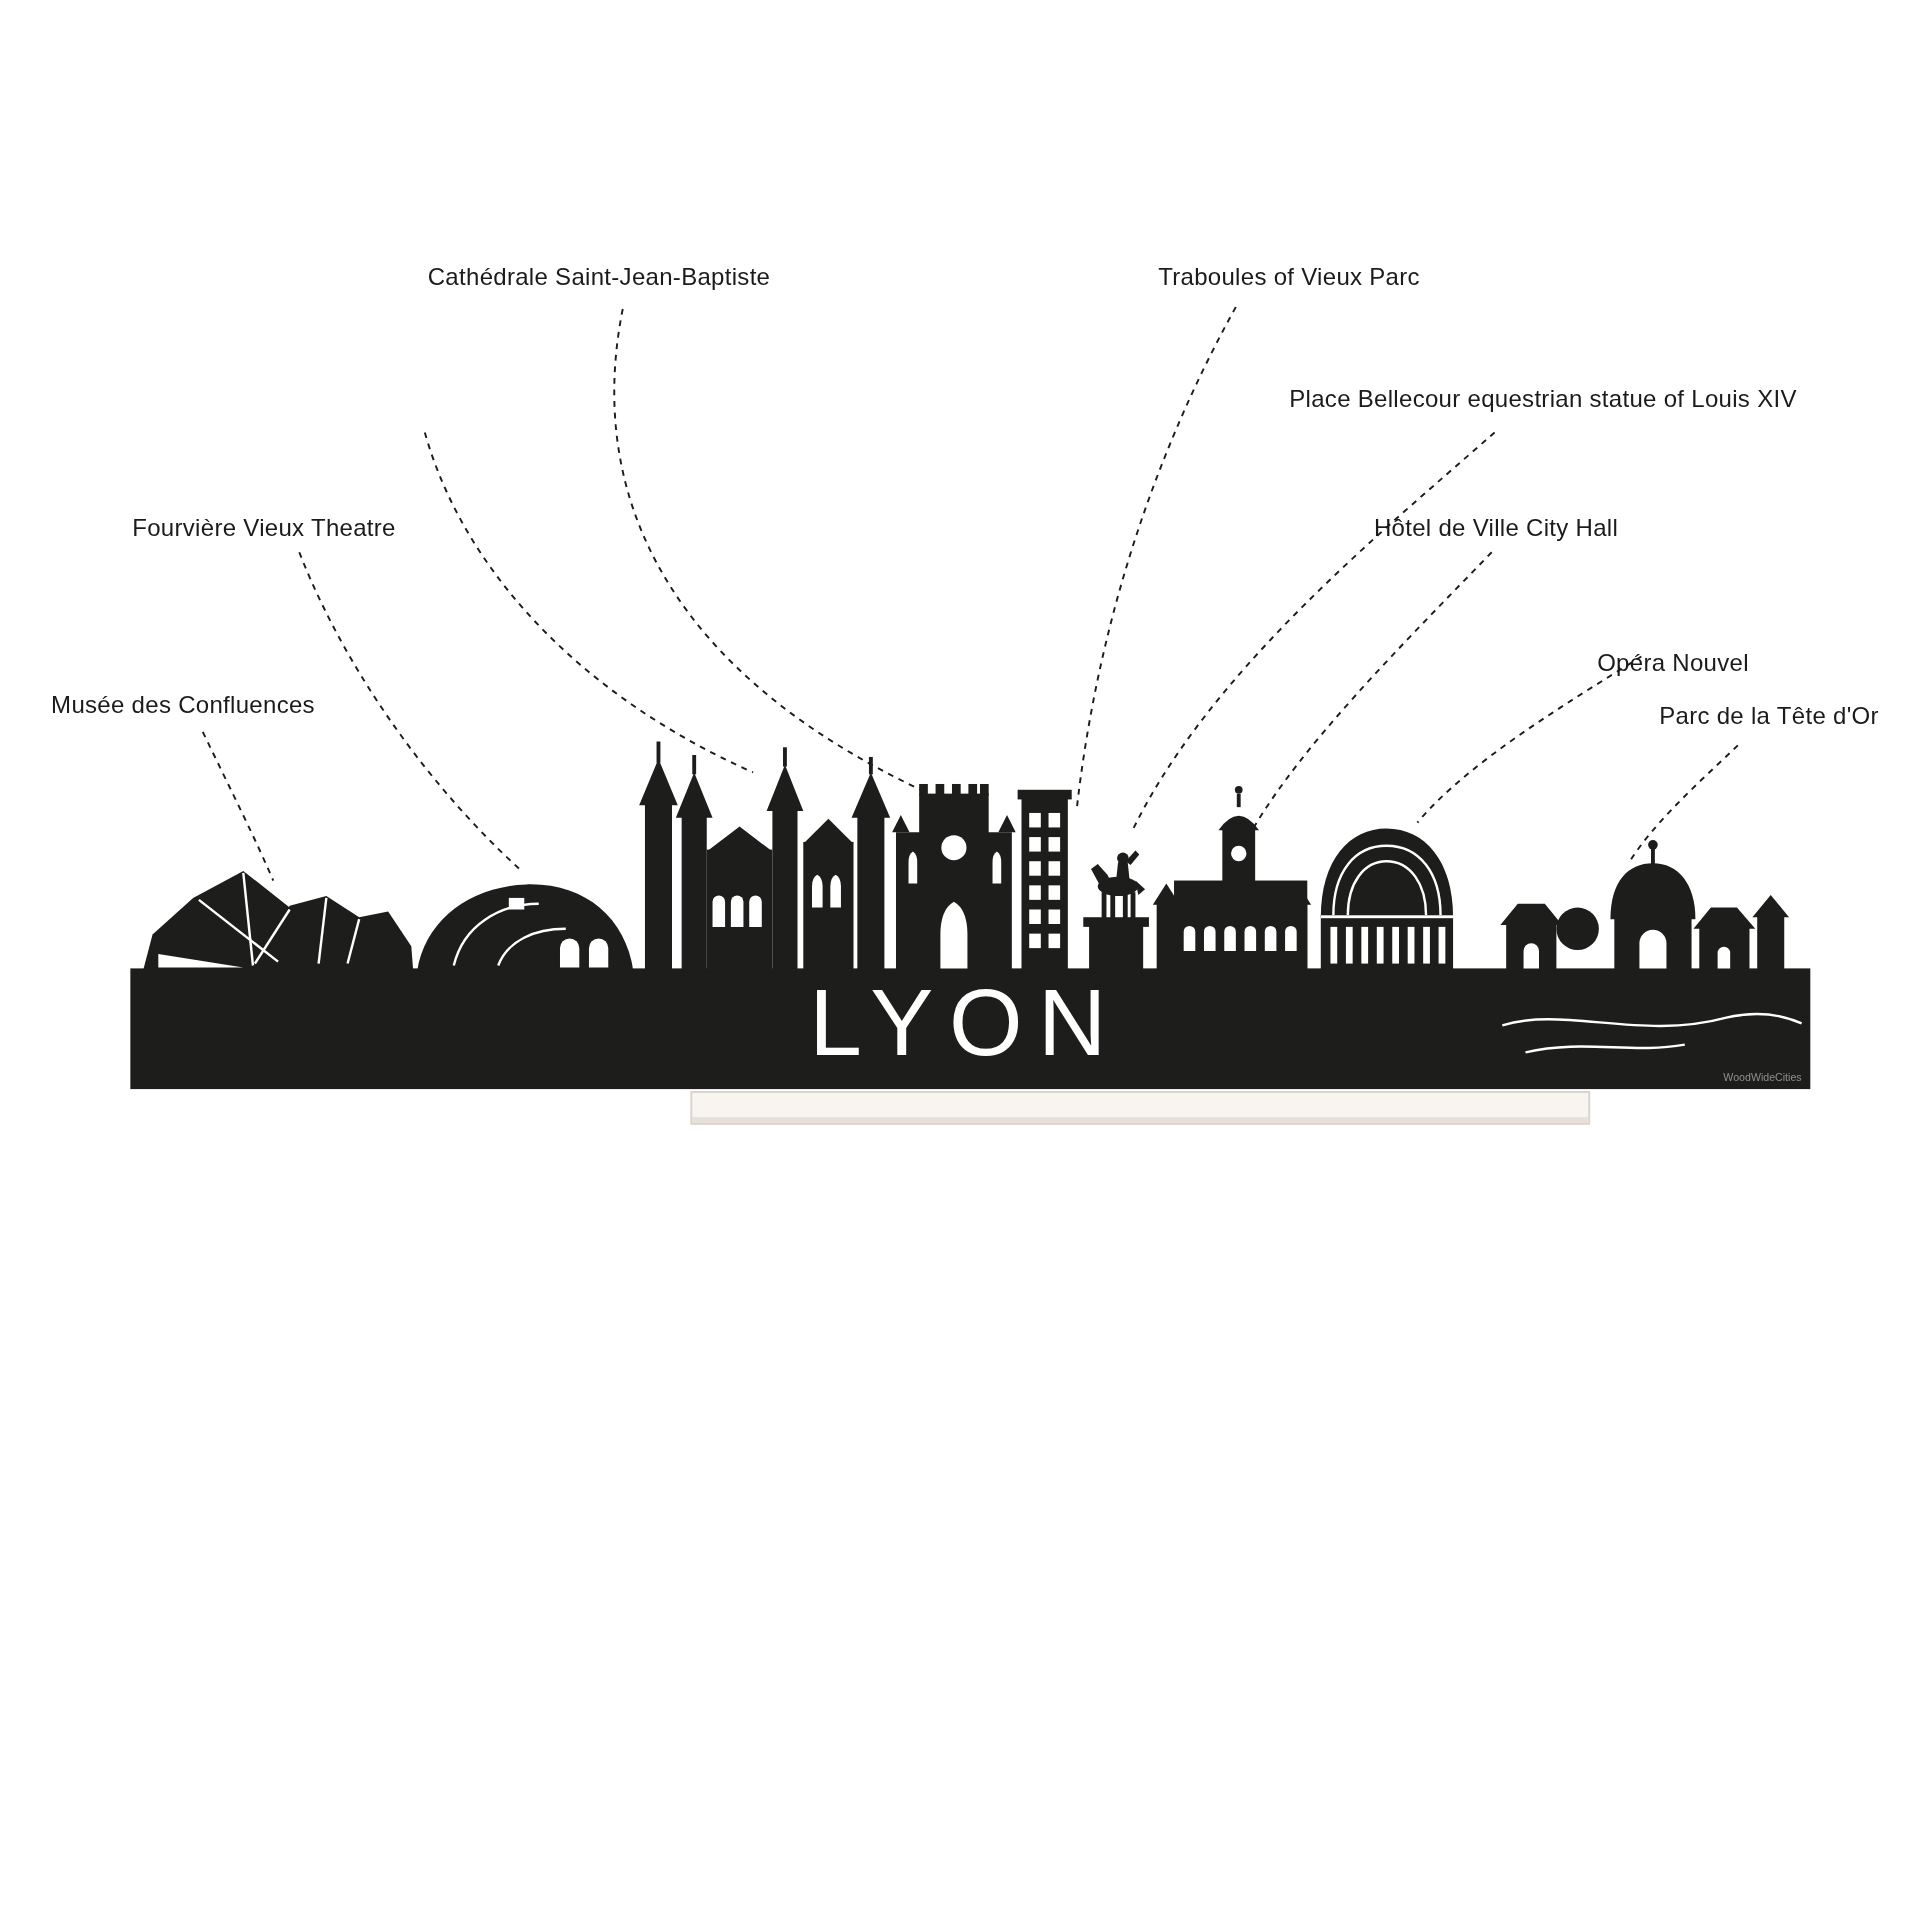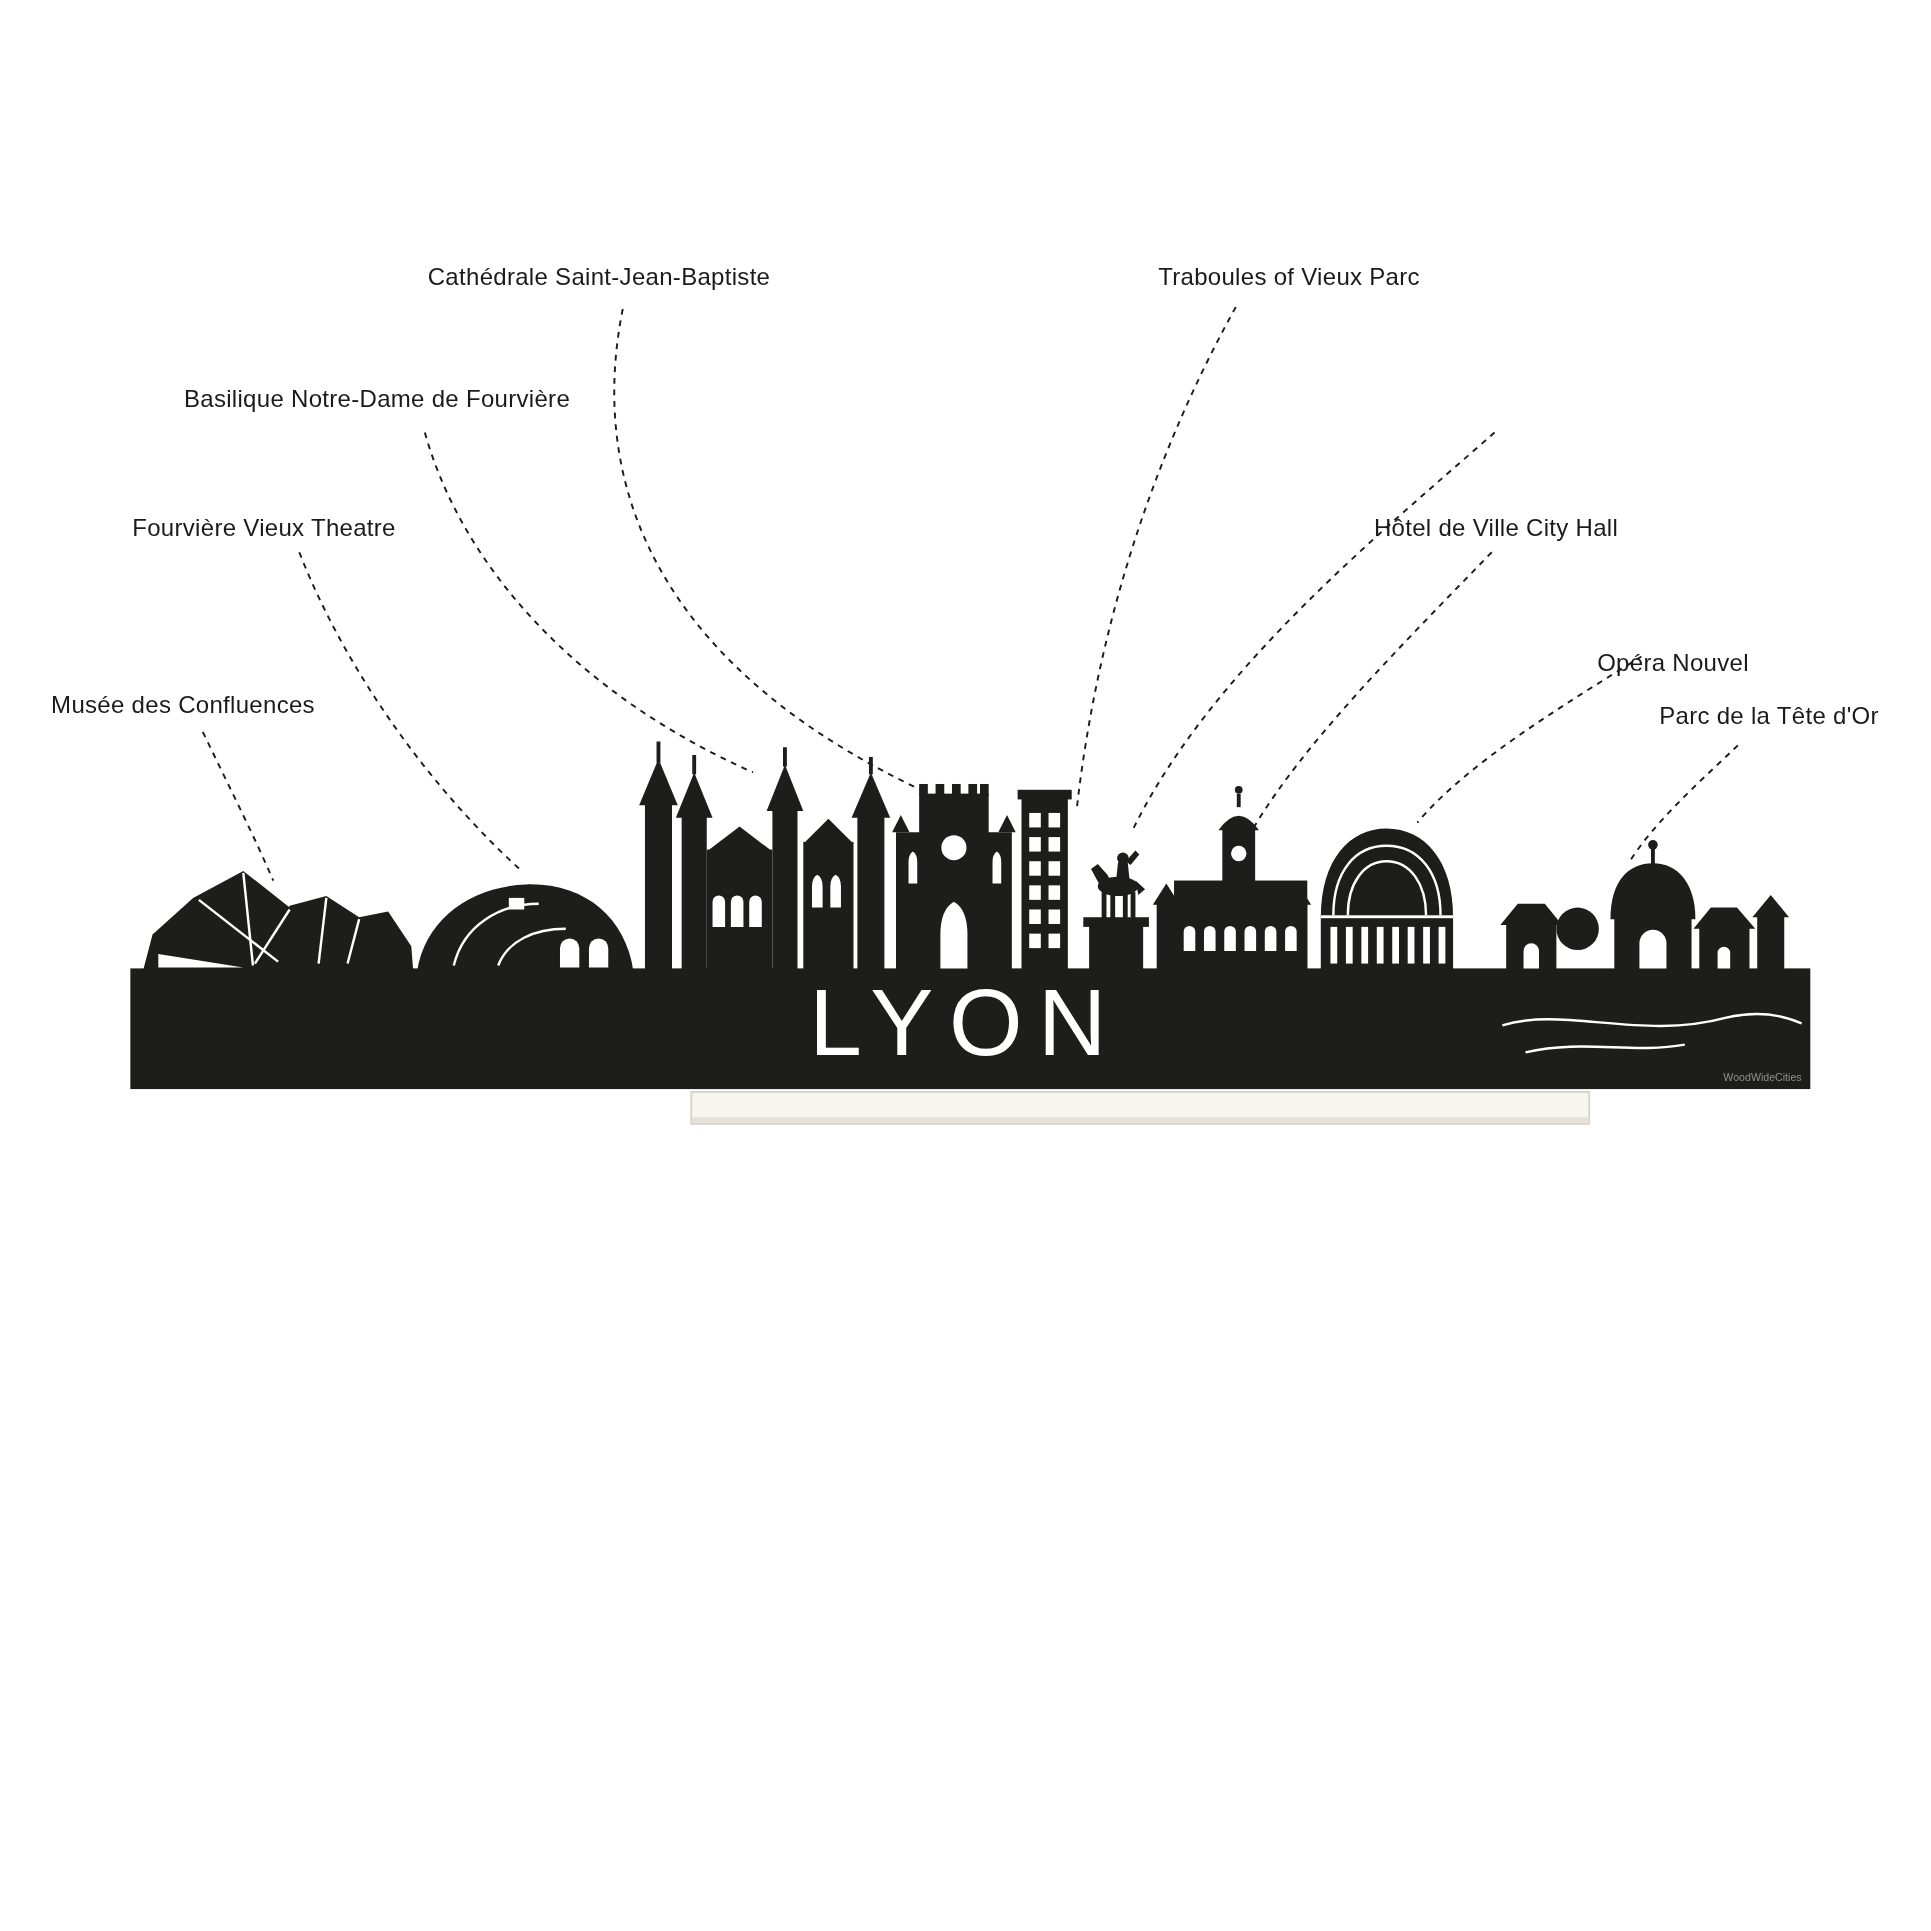--- a/index.html
+++ b/index.html
@@ -23,21 +23,21 @@
     color:#1b1b1b;
   }
 </style>
 </head>
 <body>
 
 <div class="canvas">
 
   <div class="label" style="left:599px;top:277px;">Cathédrale Saint-Jean-Baptiste</div>
   <div class="label" style="left:1289px;top:277px;">Traboules of Vieux Parc</div>
-  <div class="label" style="left:377px;top:399px;">Basilique Notre-Dame de Fourvière</div>
+  <div class="label" style="left:1543px;top:399px;">Place Bellecour equestrian statue of Louis XIV</div>
   <div class="label" style="left:264px;top:528px;">Fourvière Vieux Theatre</div>
   <div class="label" style="left:1496px;top:528px;">Hôtel de Ville City Hall</div>
   <div class="label" style="left:1673px;top:663px;text-align:right;">Opéra Nouvel</div>
   <div class="label" style="left:183px;top:705px;">Musée des Confluences</div>
   <div class="label" style="left:1769px;top:716px;">Parc de la Tête d'Or</div>
 
   <svg class="scene-svg" width="1931" height="1931" viewBox="0 0 2000 2000">
 
     <g fill="none" stroke="#1c1c1c" stroke-width="2" stroke-dasharray="6 6">
       <path d="M645,320 C605,520 700,700 958,820"></path>

